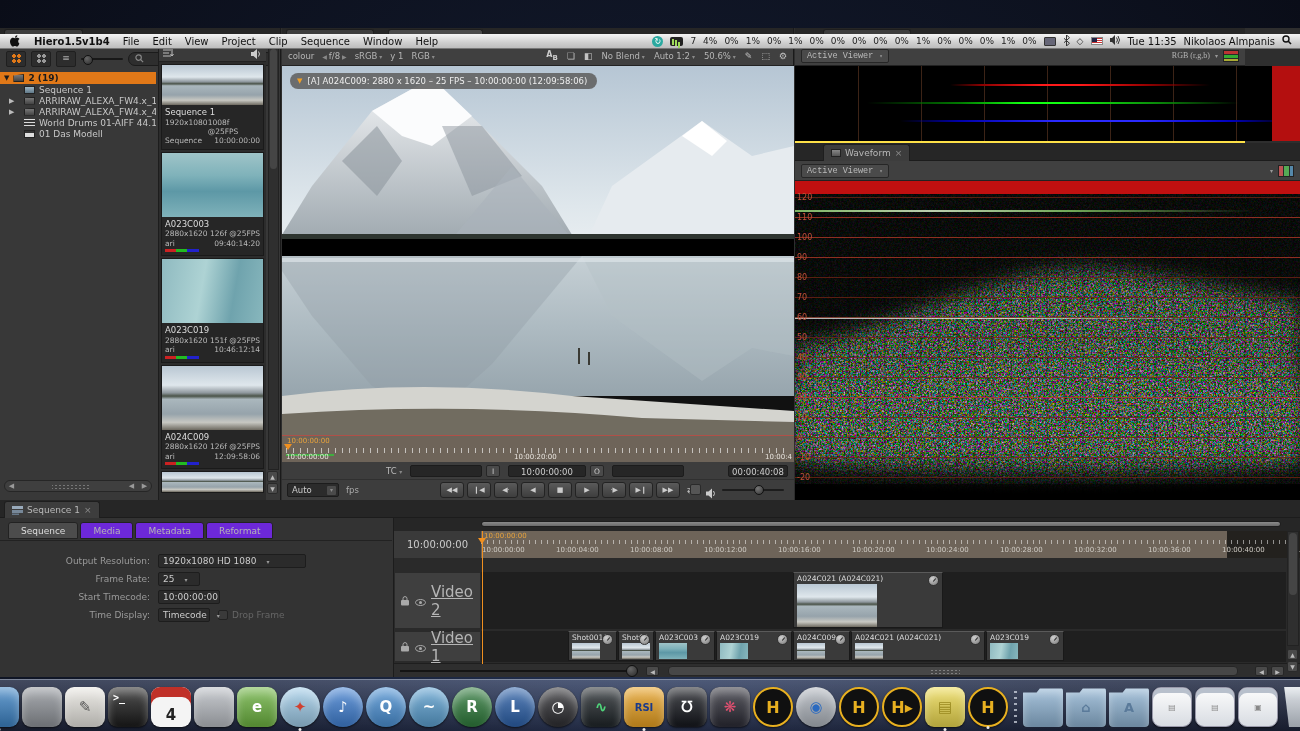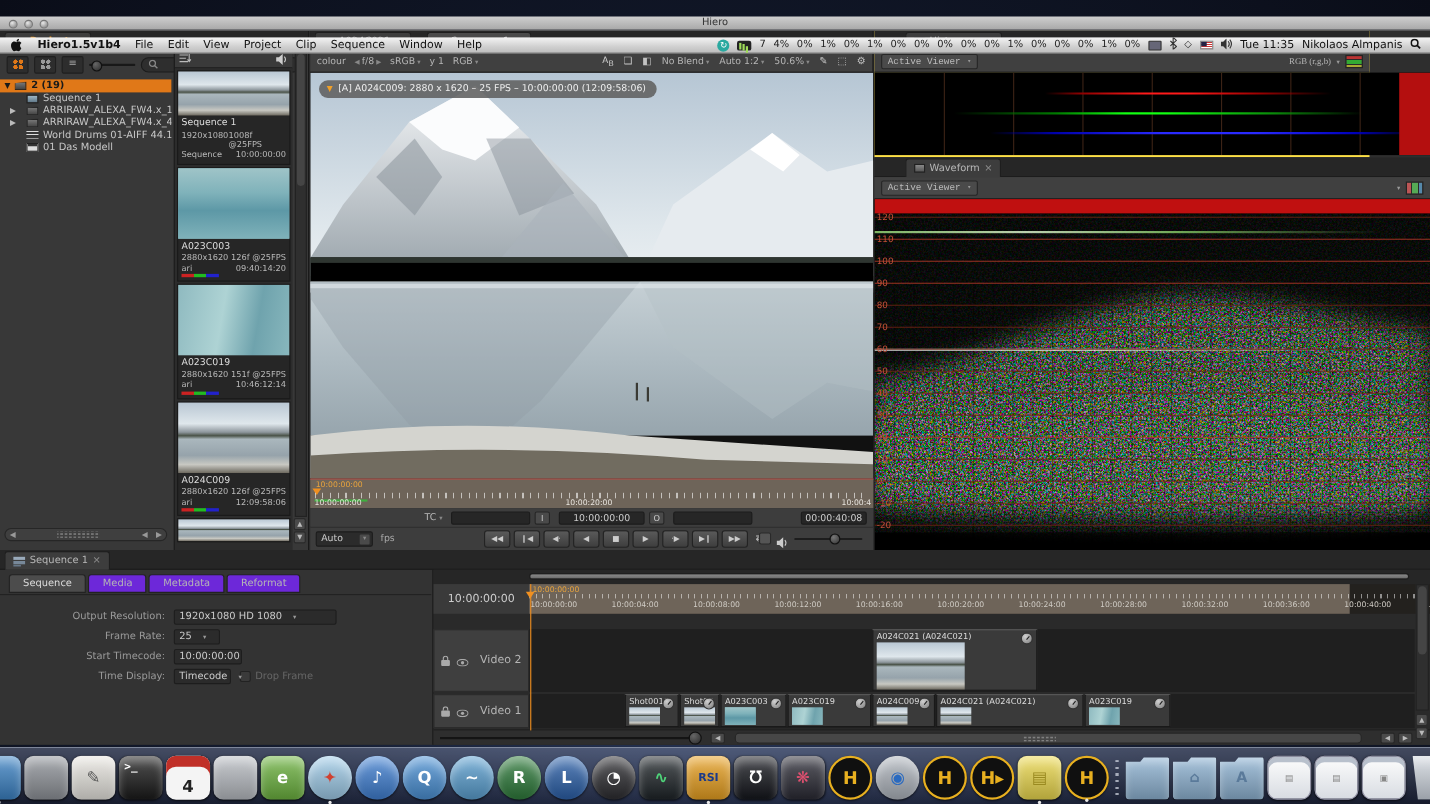--- a/index.html
+++ b/index.html
@@ -93,21 +93,21 @@
   .vs-btns { position:absolute; right:1px; bottom:4px; width:11px; }
   .vs-btn { width:11px; height:11px; background:#4a4a4a; border:1px solid #2a2a2a; border-radius:2px; color:#bbb; font-size:6px; text-align:center; line-height:10px; margin-top:1px; }
 
   
   .viewer-panel { position:absolute; left:282px; top:0; width:512px; height:472px; background:#262626; border-right:1px solid #1a1a1a; }
   .vtoolbar { position:absolute; left:0; top:18px; width:100%; height:20px; background:#404040; border-bottom:1px solid #222;
     display:flex; align-items:center; font-size:8.5px; color:#b5b5b5; padding:0 6px; gap:8px; }
   .vt-right { margin-left:auto; display:flex; align-items:center; gap:9px; }
   .vt-dd::after { content:" ▾"; font-size:6px; color:#8a8a8a; }
   .vt-ico { color:#c2c2c2; font-size:9px; }
-  .ab-ico { font-size:8px; font-weight:normal; color:#ccc; }
+  .ab-ico { font-size:8px; font-weight:bold; color:#ccc; }
   .ab-ico sub { font-size:7px; }
   .viewer-image { position:absolute; left:0; top:38px; width:512px; height:369px; background:#111; overflow:hidden; }
   .infobar { position:absolute; left:8px; top:7px; height:16px; background:rgba(96,96,96,.88); border-radius:8px;
     display:flex; align-items:center; gap:5px; padding:0 10px 0 7px; font-size:8.5px; color:#eee; }
   .infobar .tri { color:#f0a028; font-size:7px; }
 
   
   .vruler { position:absolute; left:0; top:407px; width:512px; height:27px; background:#6e6459; border-top:1px solid #b05048; }
   .vruler .ph-label { position:absolute; left:5px; top:1px; color:#e8a33c; font-size:7px; }
   .vruler .ph-tri { position:absolute; left:2px; top:8px; width:0; height:0; border:4px solid transparent; border-top:6px solid #f09020; }
@@ -185,21 +185,21 @@
   .tl-brown { position:absolute; left:0; top:0; width:746px; height:27px; background:#6e6459; }
   .tl-ticks { position:absolute; left:0; right:0; top:9px; height:4px;
     background:repeating-linear-gradient(90deg, rgba(255,255,255,.5) 0 1px, transparent 1px 6px); }
   .tl-rlabel { position:absolute; top:15px; font-size:7px; color:#cfcbc4; white-space:nowrap; }
   .tl-playhead { position:absolute; left:88px; top:13px; width:1px; height:133px; background:#f09020; z-index:6; }
   .tl-ph-label { position:absolute; left:90px; top:14px; font-size:7px; color:#e8a33c; z-index:6; }
   .tl-ph-tri { position:absolute; left:84px; top:20px; width:0; height:0; border:4px solid transparent; border-top:6px solid #f09020; z-index:6; }
   .track { position:absolute; left:0; width:100%; }
   .track-head { position:absolute; left:0; top:0; bottom:0; width:87px; background:#3f3f3f; border:1px solid #2a2a2a;
     display:flex; align-items:center; gap:5px; padding:0 6px; }
-  .track-name { margin-left:auto; font-size:10px; color:#b5b5b5; }
+  .track-name { margin-left:auto; font-size:15px; color:#b5b5b5;text-decoration:underline; }
   .track-row { position:absolute; left:87px; right:14px; top:0; bottom:0; background:#1f1f1f; }
   .tclip { position:absolute; top:0; bottom:1px; background:#3a3a3a; border:1px solid #191919; border-top:1px solid #5a5a5a; overflow:hidden; }
   .tclip .lbl { position:absolute; left:3px; top:1px; font-size:7.5px; color:#ddd; white-space:nowrap; }
   .tclip .th { position:absolute; left:3px; }
   .clockico { position:absolute; right:3px; top:2px; width:11px; height:11px; border-radius:50%;
     background:radial-gradient(circle at 35% 30%, #cfcfcf,#7a7a7a); border:1px solid #333; }
   .clockico::after { content:""; position:absolute; left:5px; top:2px; width:1px; height:4px; background:#222; transform:rotate(40deg); }
   .tl-bottombar { position:absolute; left:0; bottom:0; width:100%; height:14px; background:#2e2e2e; border-top:1px solid #1e1e1e; }
   .tl-zslider { position:absolute; left:6px; top:6px; width:232px; height:2px; background:#141414; }
   .tl-zknob { position:absolute; left:226px; top:-5px; width:12px; height:12px; border-radius:50%; background:radial-gradient(circle at 35% 30%,#666,#2a2a2a); border:1px solid #111; }
@@ -296,26 +296,20 @@
           </svg></span>
       <span class="mb-time">Tue 11:35</span>
       <span class="mb-user">Nikolaos Almpanis</span>
       <span><svg width="10" height="10" viewBox="0 0 10 10">
             <circle cx="4" cy="4" r="3" stroke="#111" fill="none" stroke-width="1.4"></circle>
             <path d="M6.3 6.3L9 9" stroke="#111" stroke-width="1.6"></path>
           </svg></span>
     </div>
   </div>
 
-  <div class="titlebar">
-    <span class="tl-btn" style="left:8px"></span>
-    <span class="tl-btn" style="left:22px"></span>
-    <span class="tl-btn" style="left:36px"></span>
-    <div class="win-title">Hiero</div>
-  </div>
 
   <div class="app">
 
     <div class="project-panel">
       <div class="panel-tabbar">
         <div class="ptab orange" style="left:4px;">
           <span class="ticon bin-icon"></span>
           <span>Project</span>
           <span class="x">×</span>
         </div>

